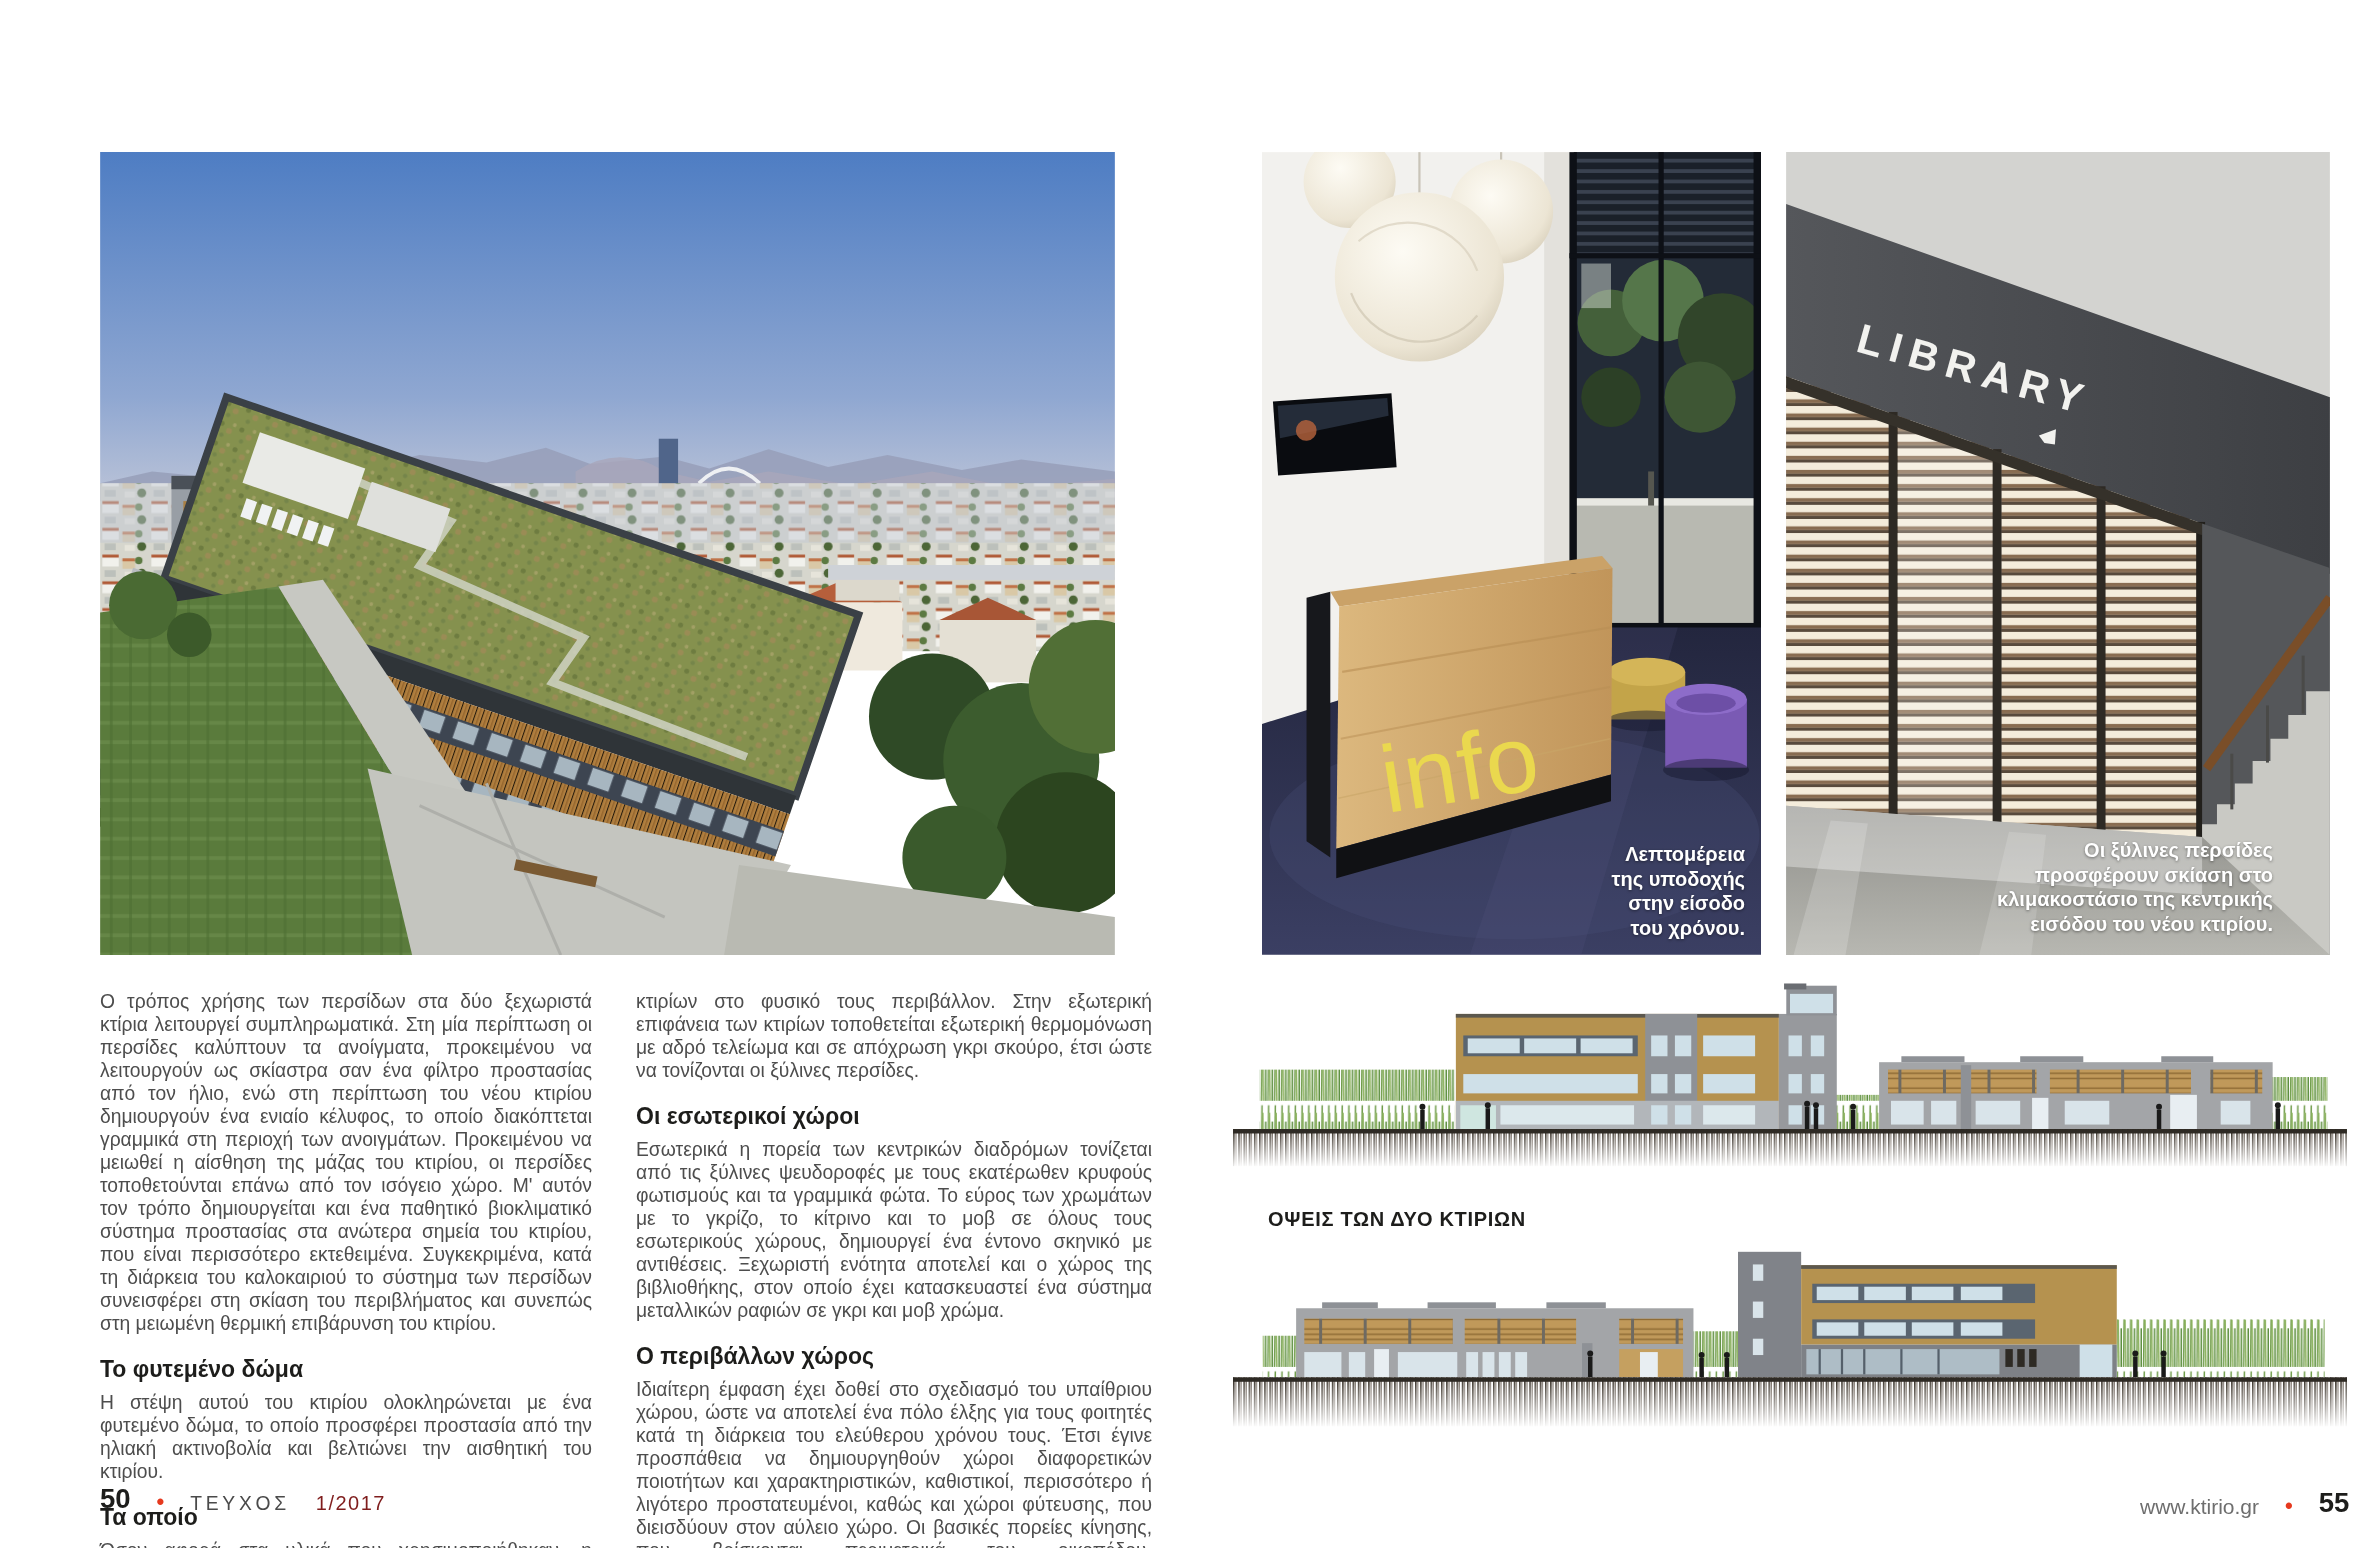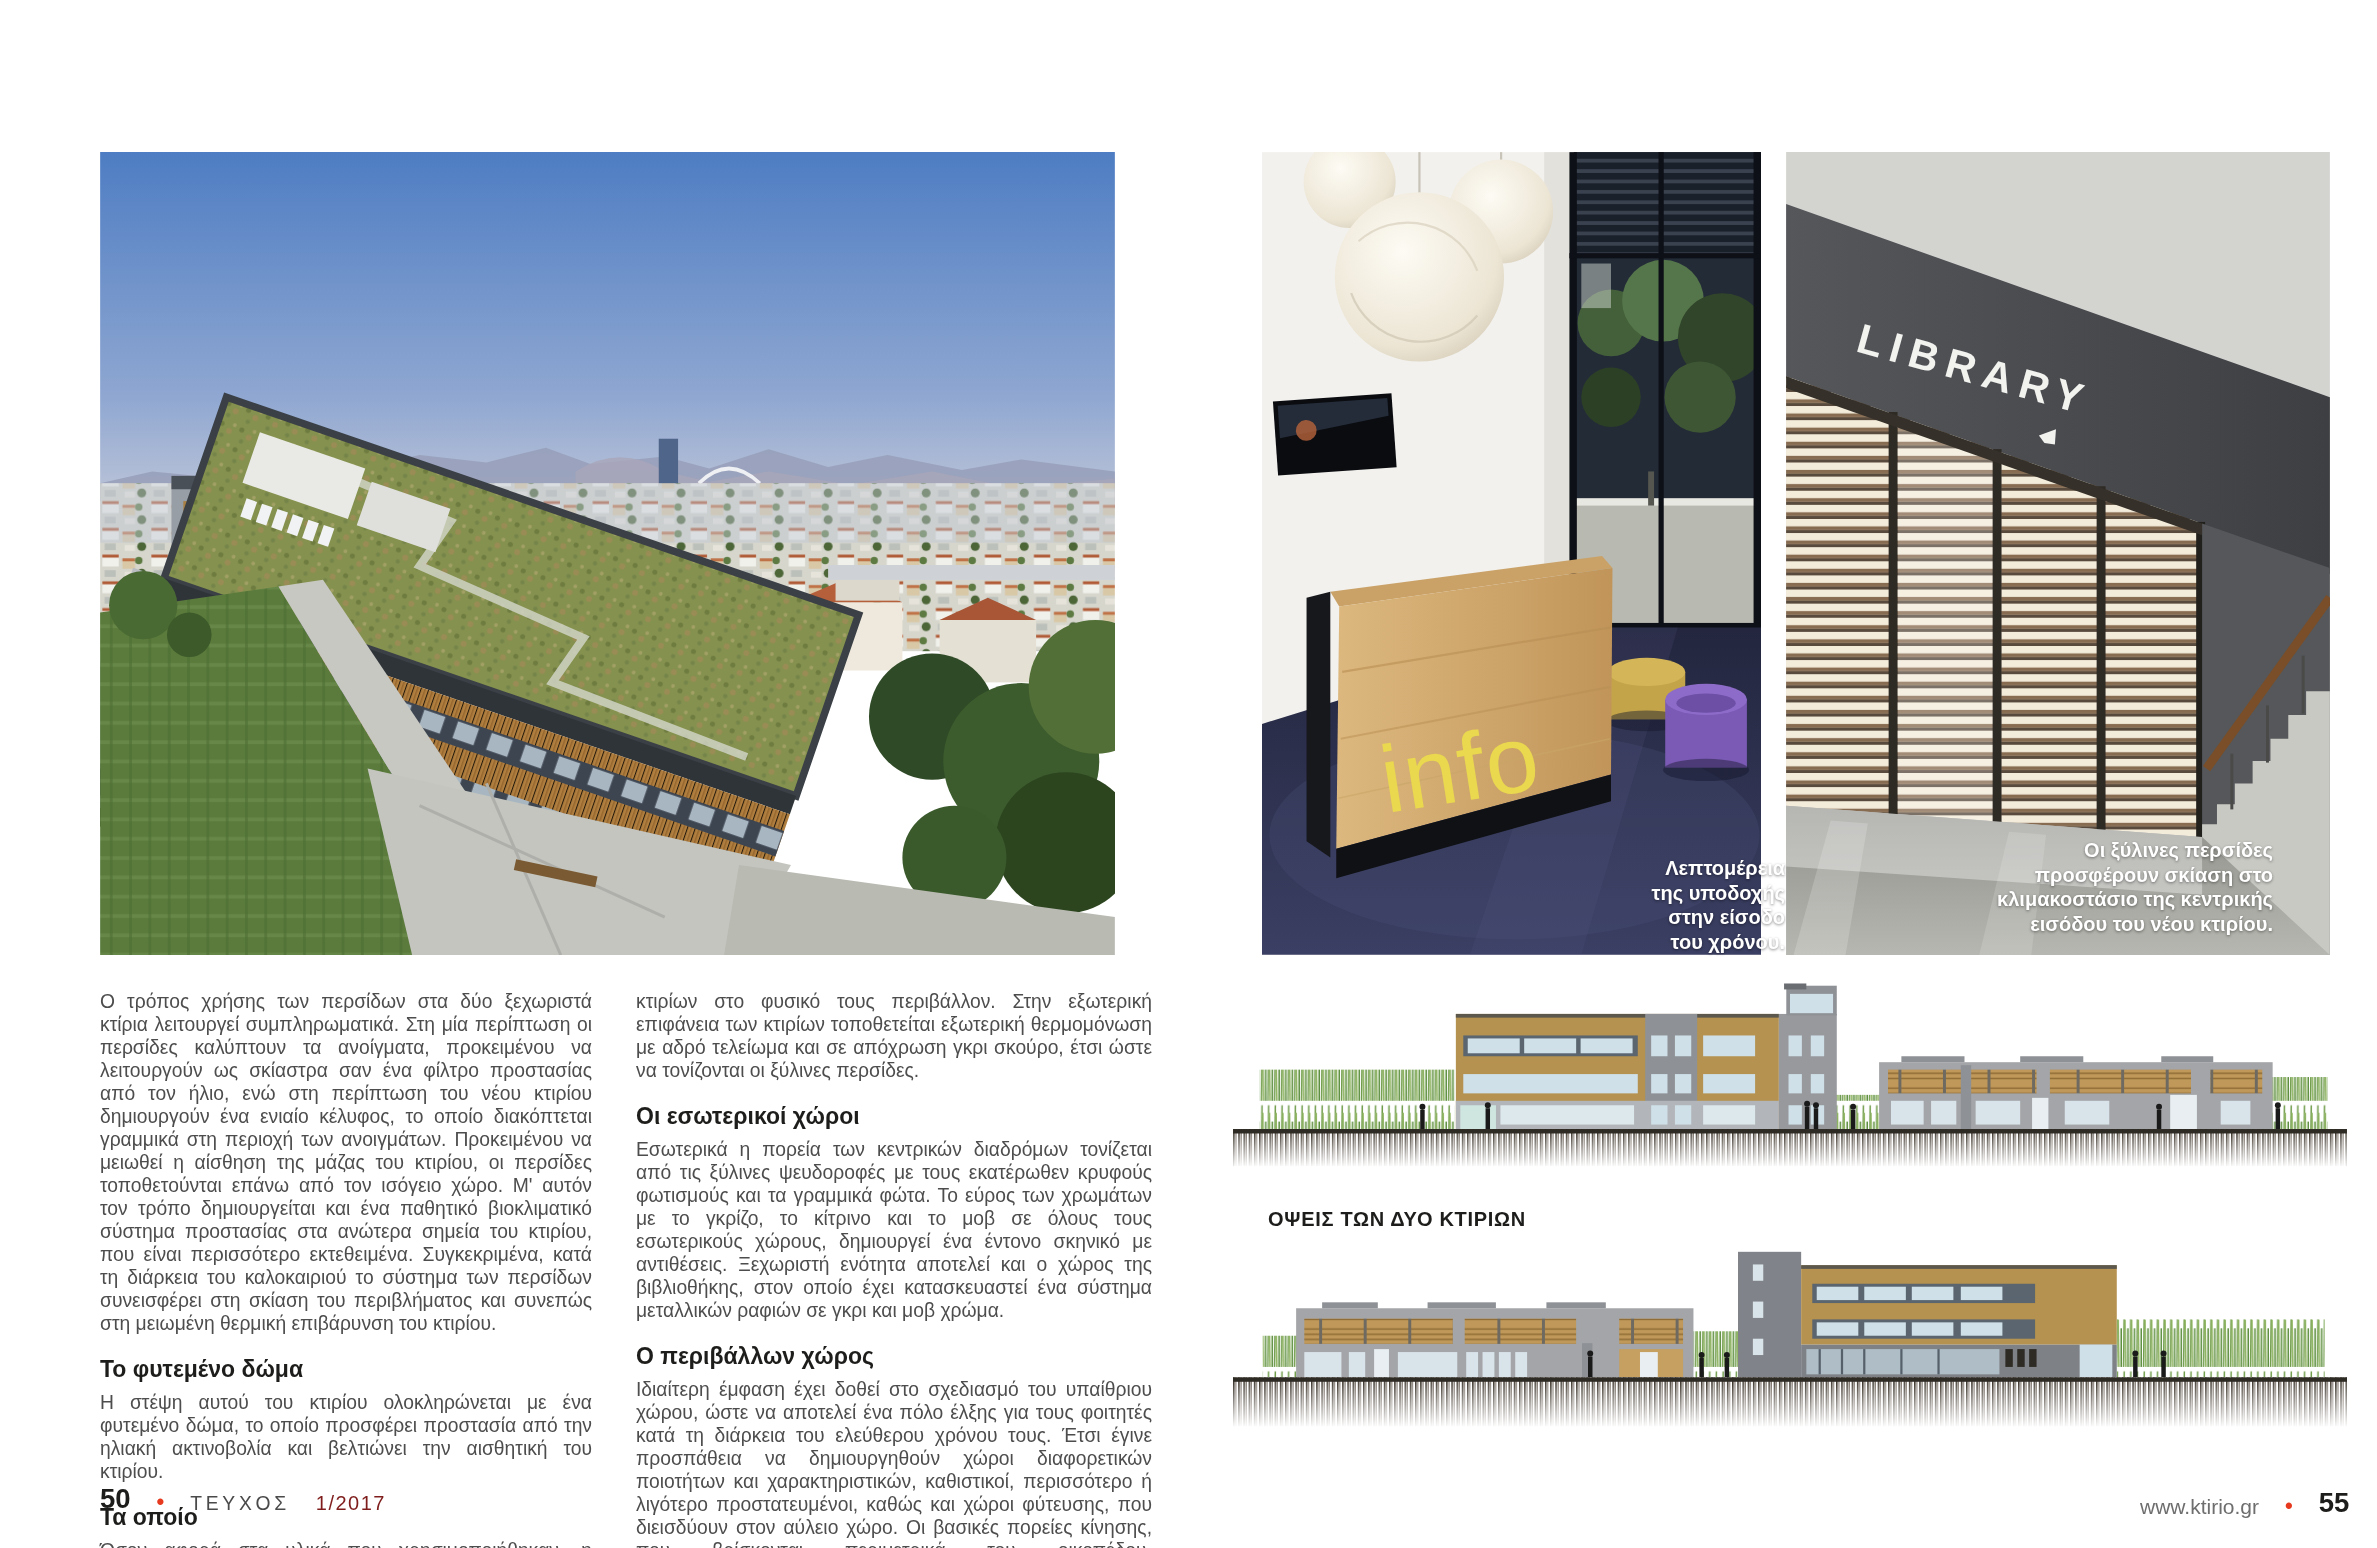--- a/index.html
+++ b/index.html
@@ -236,21 +236,21 @@
         <polygon points="92,592 458,544 472,560 104,612" fill="#caa268"></polygon>
         <polygon points="104,612 472,560 470,838 100,938" fill="url(#deskG)"></polygon>
         <line x1="108" y1="700" x2="470" y2="640" stroke="#b98f55" stroke-width="3" opacity="0.6"></line>
         <line x1="106" y1="790" x2="469" y2="720" stroke="#b98f55" stroke-width="3" opacity="0.5"></line>
         <line x1="103" y1="870" x2="469" y2="790" stroke="#c9a668" stroke-width="2" opacity="0.6"></line>
         <polygon points="100,938 470,838 470,874 100,978" fill="#101114"></polygon>
         <text transform="translate(168,890) rotate(-9)" font-size="128" fill="#ead84e" font-family="Liberation Sans, sans-serif" letter-spacing="2">info</text>
       </g>
     </svg>
   </div>
-  <div class="photo-caption caption-right" style="left:1562px;top:842px;width:223px;margin-top:14px;">
+  <div class="photo-caption caption-right" style="left:1522px;top:842px;width:223px;">
     <div>Λεπτομέρεια</div>
     <div>της υποδοχής</div>
     <div>στην είσοδο</div>
     <div>του χρόνου.</div>
   </div>
 
   <div class="photo" style="left:1786px;top:152px;width:544px;height:803px;">
     <svg width="544" height="803" viewBox="0 0 732 1081">
       <defs>
         <linearGradient id="bandG" x1="0" y1="0" x2="1" y2="0">

